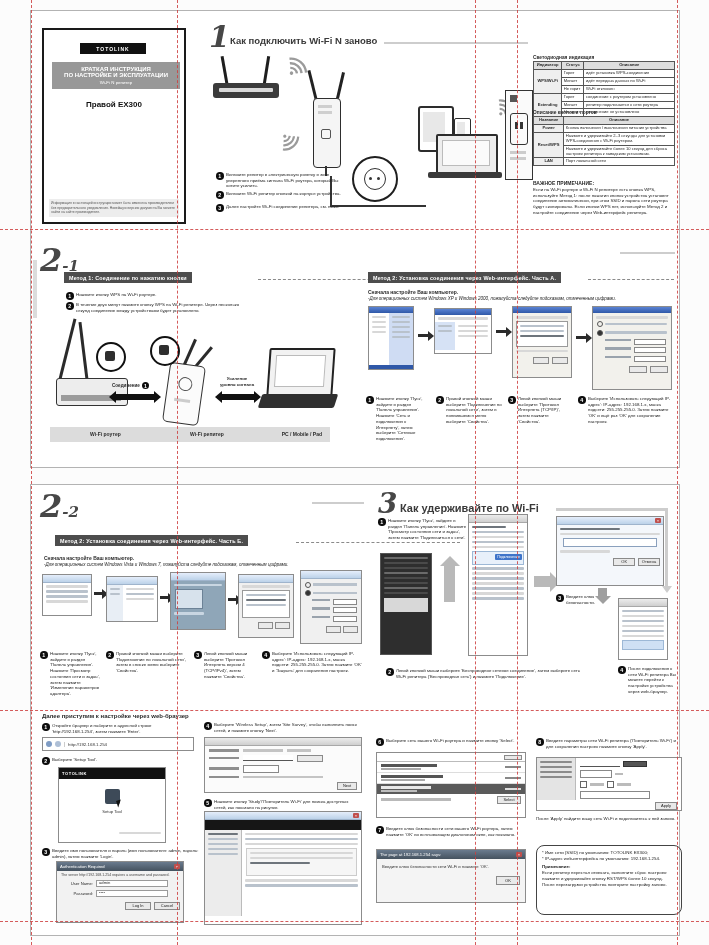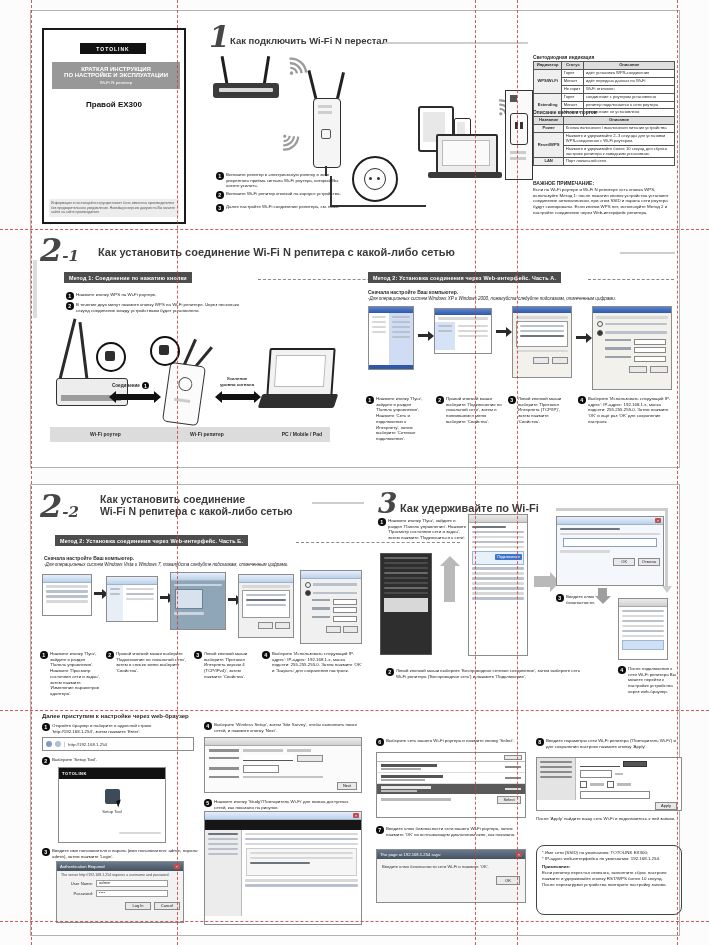--- a/index.html
+++ b/index.html
@@ -81,21 +81,21 @@
     <div class="abs" style="left:8px;top:32px;width:124px;background:#989898;color:#fff;text-align:center;padding:4px 2px;">
       <div class="b" style="font-size:6px;">КРАТКАЯ ИНСТРУКЦИЯ</div>
       <div class="b" style="font-size:6px;">ПО НАСТРОЙКЕ И ЭКСПЛУАТАЦИИ</div>
       <div style="font-size:4.4px;margin-top:1.5px;">Wi-Fi N репитер</div>
     </div>
     <div class="abs b" style="left:0;top:70px;width:100%;text-align:center;font-size:8px;color:#111;">Правой EX300</div>
     <div class="abs" style="left:5px;bottom:5px;width:126px;background:#ededed;padding:2px;font-size:3.4px;line-height:1.35;color:#555;">Информация в настоящей инструкции может быть изменена производителем без предварительного уведомления. Новейшую версию документа Вы можете найти на сайте производителя.</div>
   </div>
 
   <div class="abs bignum" style="left:209px;top:22px;font-size:30px;">1</div>
-  <div class="abs stitle" style="left:230px;top:36px;font-size:9.5px;">Как подключить Wi-Fi N перестал</div>
+  <div class="abs stitle" style="left:230px;top:36px;font-size:9.5px;">Как подключить Wi-Fi N заново</div>
   <div class="rule" style="left:384px;top:42px;width:144px;"></div>
 
   <div class="abs" style="left:213px;top:56px;width:70px;height:46px;">
     <div class="abs" style="left:10px;top:0;width:2.5px;height:28px;background:#1e1e1e;transform:rotate(-10deg);"></div>
     <div class="abs" style="left:52px;top:0;width:2.5px;height:28px;background:#1e1e1e;transform:rotate(9deg);"></div>
     <div class="abs" style="left:0;top:27px;width:66px;height:15px;background:#3b3b3b;border-radius:3px;">
       <div class="abs" style="left:6px;top:5px;width:54px;height:4px;background:#d9d9d9;border-radius:1px;"></div>
     </div>
   </div>
 
@@ -246,24 +246,23 @@
         <td class="grp">LAN</td>
         <td>Порт локальной сети</td>
       </tr>
     </tbody>
       </table>
   </div>
 
   <div class="abs b" style="left:533px;top:180px;font-size:5px;">ВАЖНОЕ ПРИМЕЧАНИЕ:</div>
   <div class="abs tiny" style="left:533px;top:187px;width:142px;">Если на Wi-Fi роутере и Wi-Fi N репитере есть кнопка WPS, используйте Метод 1: после нажатия кнопок устройства установят соединение автоматически, при этом SSID и пароль сети роутера будут скопированы. Если кнопки WPS нет, используйте Метод 2 и настройте соединение через Web-интерфейс репитера.</div>
 
-  <div class="abs" style="left:40px;top:234px;">
+  <div class="abs" style="left:40px;top:244px;">
     <span class="bignum" style="font-size:32px;">2</span><span class="bignum" style="font-size:15px;">-1</span>
   </div>
-  <div class="abs stitle" style="left:98px;top:246px;font-size:11px;">Как установить соединение Wi-Fi N репитера с какой-либо сетью</div>
   <div class="rule" style="left:620px;top:252px;width:55px;"></div>
   <div class="graybar" style="left:33px;top:260px;width:4px;height:58px;"></div>
 
   <div class="banner" style="left:64px;top:272px;">Метод 1: Соединение по нажатию кнопки</div>
   <div class="dashline" style="left:258px;top:279px;width:262px;"></div>
   <div class="cap" style="left:66px;top:292px;width:180px;">
     <span class="cn">1</span>
     <span class="tiny">Нажмите кнопку WPS на Wi-Fi роутере.</span>
   </div>
   <div class="cap" style="left:66px;top:302px;width:188px;">
@@ -417,24 +416,20 @@
     <span class="tiny">Левой кнопкой мыши выберите 'Протокол Интернета (TCP/IP)', затем нажмите 'Свойства'.</span>
   </div>
   <div class="cap" style="left:578px;top:396px;width:96px;">
     <span class="cn">4</span>
     <span class="tiny">Выберите 'Использовать следующий IP-адрес': IP-адрес: 192.168.1.x, маска подсети: 255.255.255.0. Затем нажмите 'OK' и ещё раз 'OK' для сохранения настроек.</span>
   </div>
 
   <div class="abs" style="left:40px;top:490px;">
     <span class="bignum" style="font-size:32px;">2</span><span class="bignum" style="font-size:15px;">-2</span>
   </div>
-  <div class="abs stitle" style="left:100px;top:494px;font-size:10.5px;">
-    <div>Как установить соединение</div>
-    <div>Wi-Fi N репитера с какой-либо сетью</div>
-  </div>
   <div class="rule" style="left:312px;top:502px;width:52px;"></div>
 
   <div class="banner" style="left:55px;top:535px;">Метод 2: Установка соединения через Web-интерфейс. Часть Б.</div>
   <div class="dashline" style="left:296px;top:542px;width:164px;"></div>
   <div class="abs b" style="left:44px;top:555px;font-size:5px;">Сначала настройте Ваш компьютер.</div>
   <div class="abs tinyi" style="left:44px;top:562px;width:316px;">-Для операционных систем Windows Vista и Windows 7, пожалуйста следуйте подсказкам, отмеченным цифрами.</div>
 
   <div class="shot" style="left:42px;top:574px;width:50px;height:42px;">
     <div class="tb-7"></div>
     <div class="ln lng" style="margin-top:2px;"></div>

